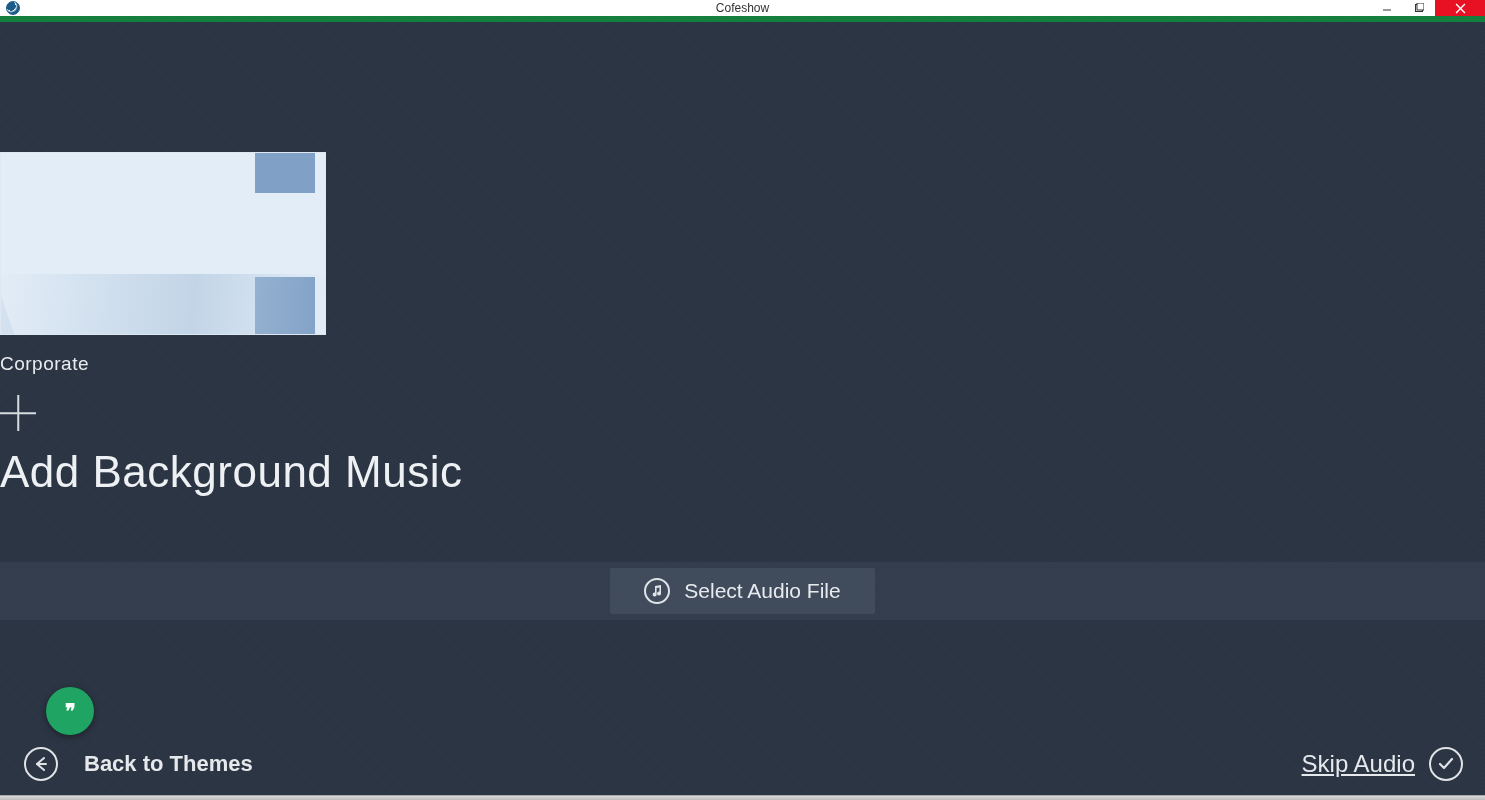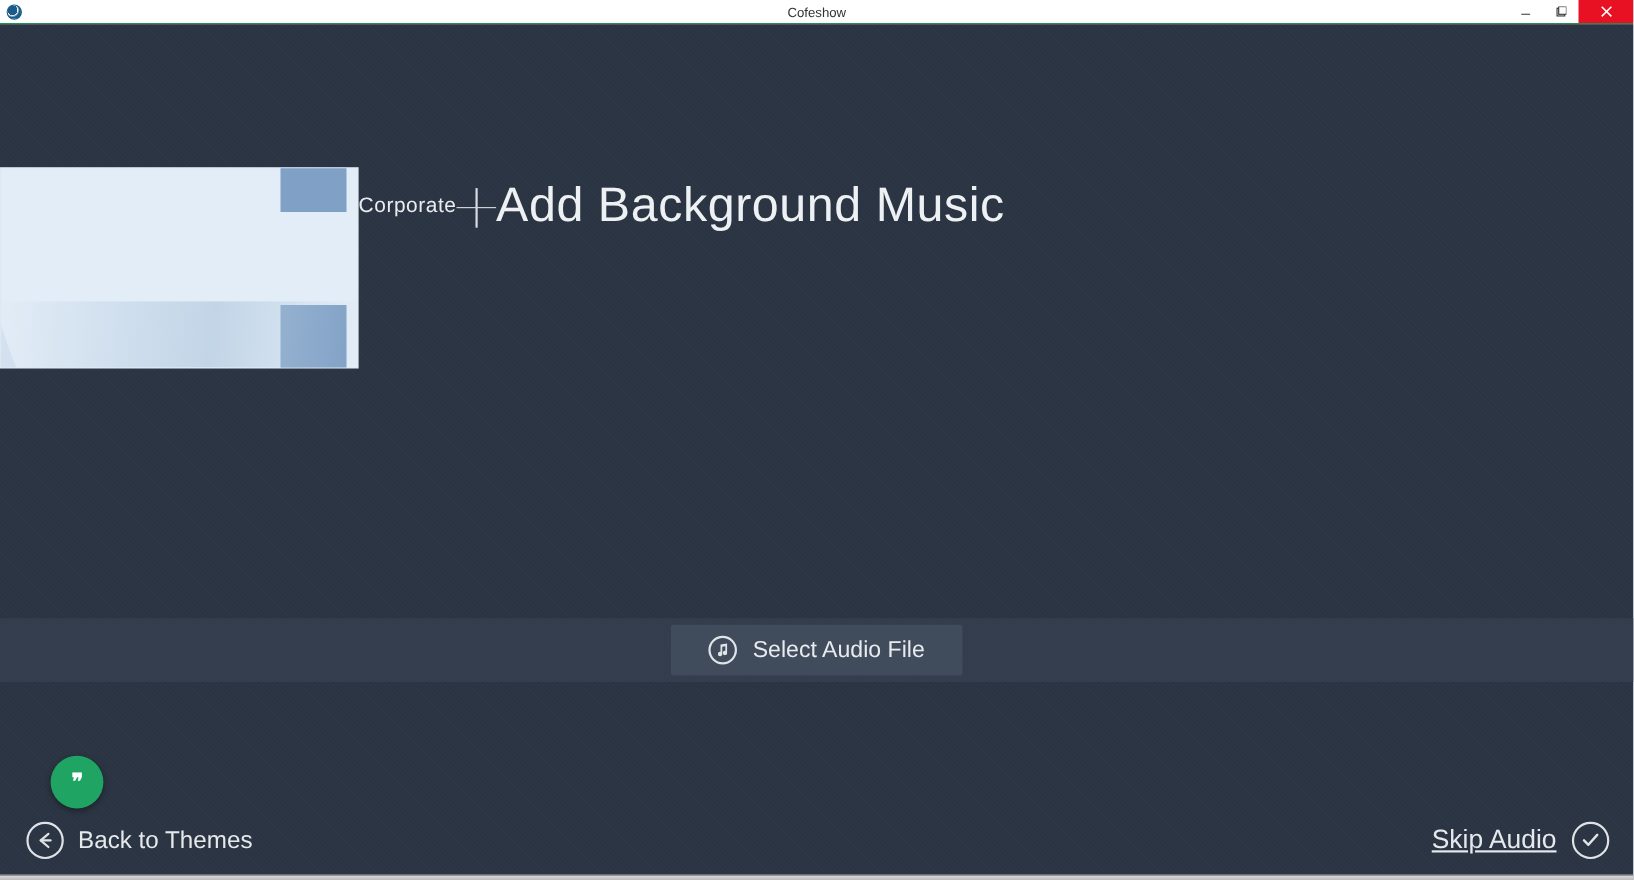--- a/index.html
+++ b/index.html
@@ -4,21 +4,21 @@
 <style>
 * { margin: 0; padding: 0; box-sizing: border-box; }
 html, body { width: 1485px; height: 800px; font-family: "Segoe UI", Arial, sans-serif; overflow: hidden; }
 
 .titlebar {
   height: 22px;
   background: #ffffff;
   display: flex;
   align-items: center;
   position: relative;
-  border-bottom: 1px solid #15803d;
+  border-bottom: 6px solid #15803d;
 }
 .titlebar .app-icon {
   width: 14px; height: 14px;
   margin-left: 6px;
   border-radius: 50%;
   background: radial-gradient(circle at 35% 35%, #1a5b8a 0%, #1a5b8a 40%, #ffffff 42%, #1a5b8a 60%);
   border: 1px solid #1a5b8a;
 }
 .titlebar .title {
   position: absolute;
@@ -51,22 +51,21 @@
   height: calc(800px - 22px);
   background: #2b3442
     repeating-linear-gradient(45deg, rgba(255,255,255,0.015) 0 1px, transparent 1px 3px);
   color: #e2e6ea;
 }
 
 .center-col {
   position: absolute;
   top: 0; left: 0; right: 0;
   display: flex;
-  flex-direction: row;
-  align-items: center;
+  flex-direction: column;
 }
 
 .theme-thumb {
   margin-top: 130px;
   width: 326px;
   height: 183px;
   background: #dbe6f2;
   position: relative;
   overflow: hidden;
   border: 1px solid rgba(255,255,255,0.08);
@@ -185,23 +184,24 @@
   left: 0; right: 0; bottom: 10px;
   height: 52px;
   display: flex;
   align-items: center;
   padding: 0 22px 0 24px;
   color: #e6e9ec;
 }
 .back-btn {
   display: flex;
   align-items: center;
-  gap: 13px;
+  gap: 26px;
   cursor: pointer;
   font-size: 22px;
+  font-weight: bold;
 }
 .circ {
   width: 34px; height: 34px;
   border: 2px solid #dfe3e7;
   border-radius: 50%;
   display: flex;
   align-items: center;
   justify-content: center;
   flex-shrink: 0;
 }

